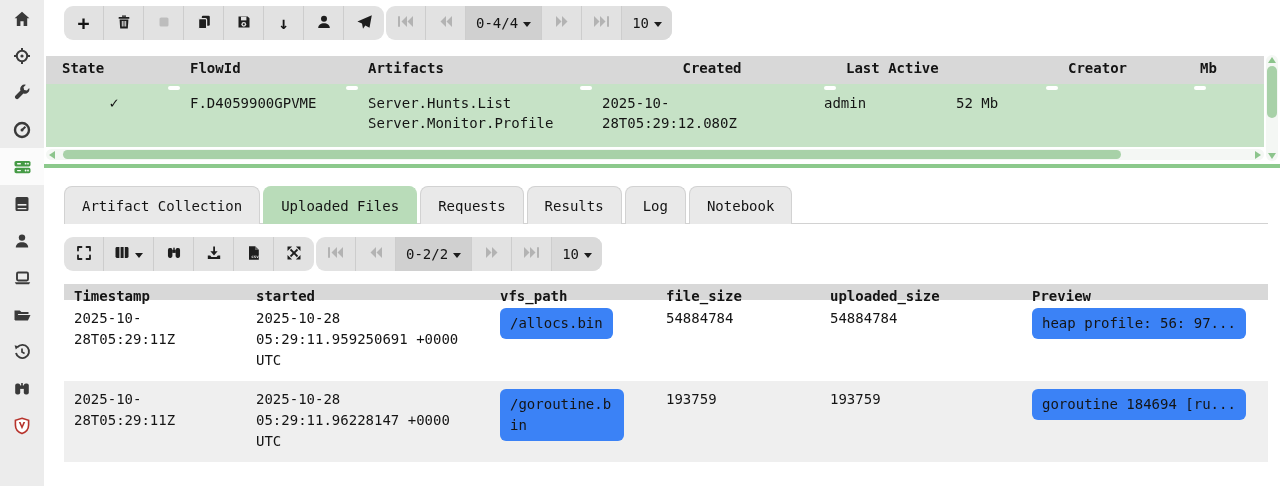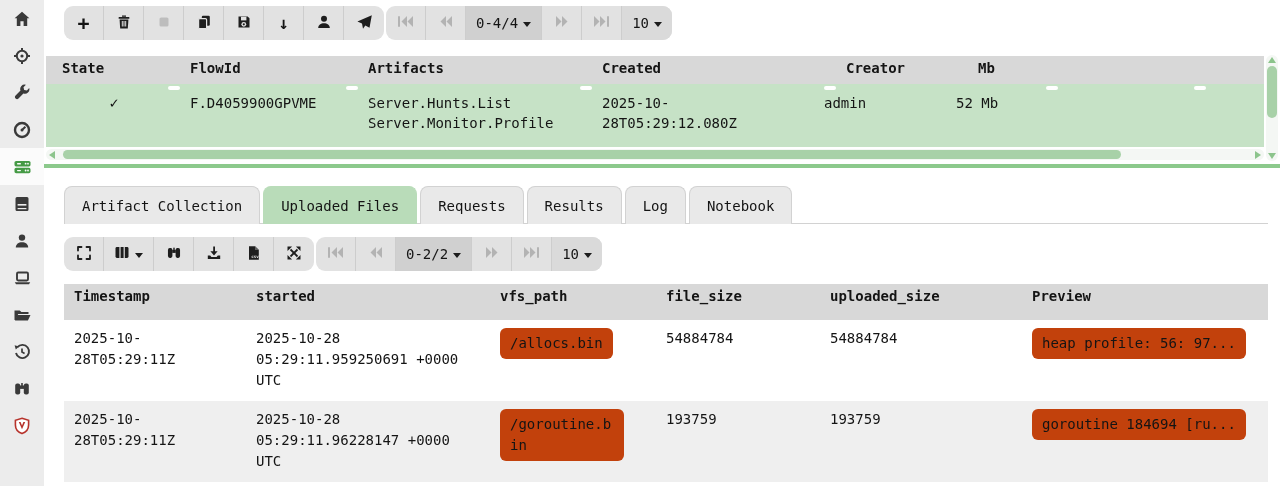--- a/index.html
+++ b/index.html
@@ -28,21 +28,21 @@
   .dl-arrow { font-size:17px; line-height:1; font-weight:bold; }
   .caret { width:0; height:0; border-left:4px solid transparent; border-right:4px solid transparent; border-top:5px solid #1c1c1c; margin-top:2px; }
 
   
   .tbl { display:block; }
   .trow { display:flex; }
   .th { background:#d8d8d8; font-weight:bold; }
   .td, .th { padding:5px 8px 5px 16px; }
   .tbl-flows { width:1218px; margin:15px 4px 0 2px; }
   .tbl-flows .th { height:28px; padding-top:4px; }
-  .c1a{flex:0 0 128px;} .c1b{flex:0 0 178px;} .c1c{flex:0 0 234px;} .c1d{flex:0 0 244px;}
+  .c1a{flex:0 0 128px;} .c1b{flex:0 0 178px;} .c1c{flex:0 0 234px;} .c1d{flex:0 0 244px;text-align:center;}
   .c1e{flex:0 0 222px;} .c1f{flex:0 0 148px;} .c1g{flex:1; padding-left:0;}
   .row-green { background:#c6e2c6; min-height:63px; position:relative; cursor:pointer; }
   .row-green .td { padding-top:9px; line-height:20px; }
   .check { text-align:center; font-weight:bold; font-size:15px; }
   .notch { position:absolute; top:2px; width:12px; height:4px; background:#fff; border-radius:2px; }
 
   
   .hscroll { margin:2px 0 0 2px; width:1218px; height:11px; display:flex; align-items:center; position:relative; background:#f4f7f4; border-radius:6px; }
   .hthumb { position:absolute; left:17px; top:1px; height:9px; width:1058px; background:#a8d1a8; border-radius:5px; cursor:pointer; }
   .tri { width:0; height:0; }
@@ -57,26 +57,26 @@
 
   
   .tabs { display:flex; align-items:flex-end; margin:17px 0 0 20px; border-bottom:1px solid #d2d2d2; width:1204px;text-align:center; }
   .tab { height:38px; padding:0 17px; display:flex; align-items:center; background:#e9e9e9;
          border:1px solid #d2d2d2; border-bottom:none; border-radius:8px 8px 0 0; margin-right:3px;
          cursor:pointer; position:relative; top:1px; }
   .tab.active { background:#b9dcb9; border-color:#b9dcb9; }
 
   
   .tbl-up { width:1204px; margin:12px 0 0 20px; }
-  .tbl-up .th { height:36px; padding:4px 8px 4px 10px; }
+  .tbl-up .th { height:16px; padding:4px 8px 4px 10px; }
   .tbl-up .td { padding:8px 8px 10px 10px; line-height:21px; }
   .c2a{flex:0 0 182px;} .c2b{flex:0 0 244px;} .c2c{flex:0 0 166px;} .c2d{flex:0 0 164px;}
   .c2e{flex:0 0 202px;} .c2f{flex:1;}
   .tbl-up .trow.stripe { background:#efefef; }
-  .badge { display:inline-block; background:#c2410c; border-radius:6px; padding:5px 10px; line-height:21px; }
+  .badge { display:inline-block; background:#3b82f6; border-radius:6px; padding:5px 10px; line-height:21px; }
   .badge.wrapblock { max-width:124px; word-break:break-all; }
   .badge.oneline { white-space:nowrap; }
   .num { }
 
   svg .st { fill:none; stroke:#1e1e1e; stroke-width:1.8; stroke-linecap:round; stroke-linejoin:round; }
 </style>
 </head>
 <body>
 
 <div class="sidebar">
@@ -290,20 +290,21 @@
       </div>
     </div>
   </div>
 
   <div class="tbl tbl-flows">
     <div class="trow">
       <div class="th c1a">State</div>
       <div class="th c1b">FlowId</div>
       <div class="th c1c">Artifacts</div>
       <div class="th c1d">Created</div>
+      <div class="th c1e">Last Active</div>
       <div class="th c1f">Creator</div>
       <div class="th c1g">Mb</div>
     </div>
     <div class="trow row-green">
       <span class="notch" style="left:122px"></span>
       <span class="notch" style="left:300px"></span>
       <span class="notch" style="left:534px"></span>
       <span class="notch" style="left:778px"></span>
       <span class="notch" style="left:1000px"></span>
       <span class="notch" style="left:1148px"></span>

